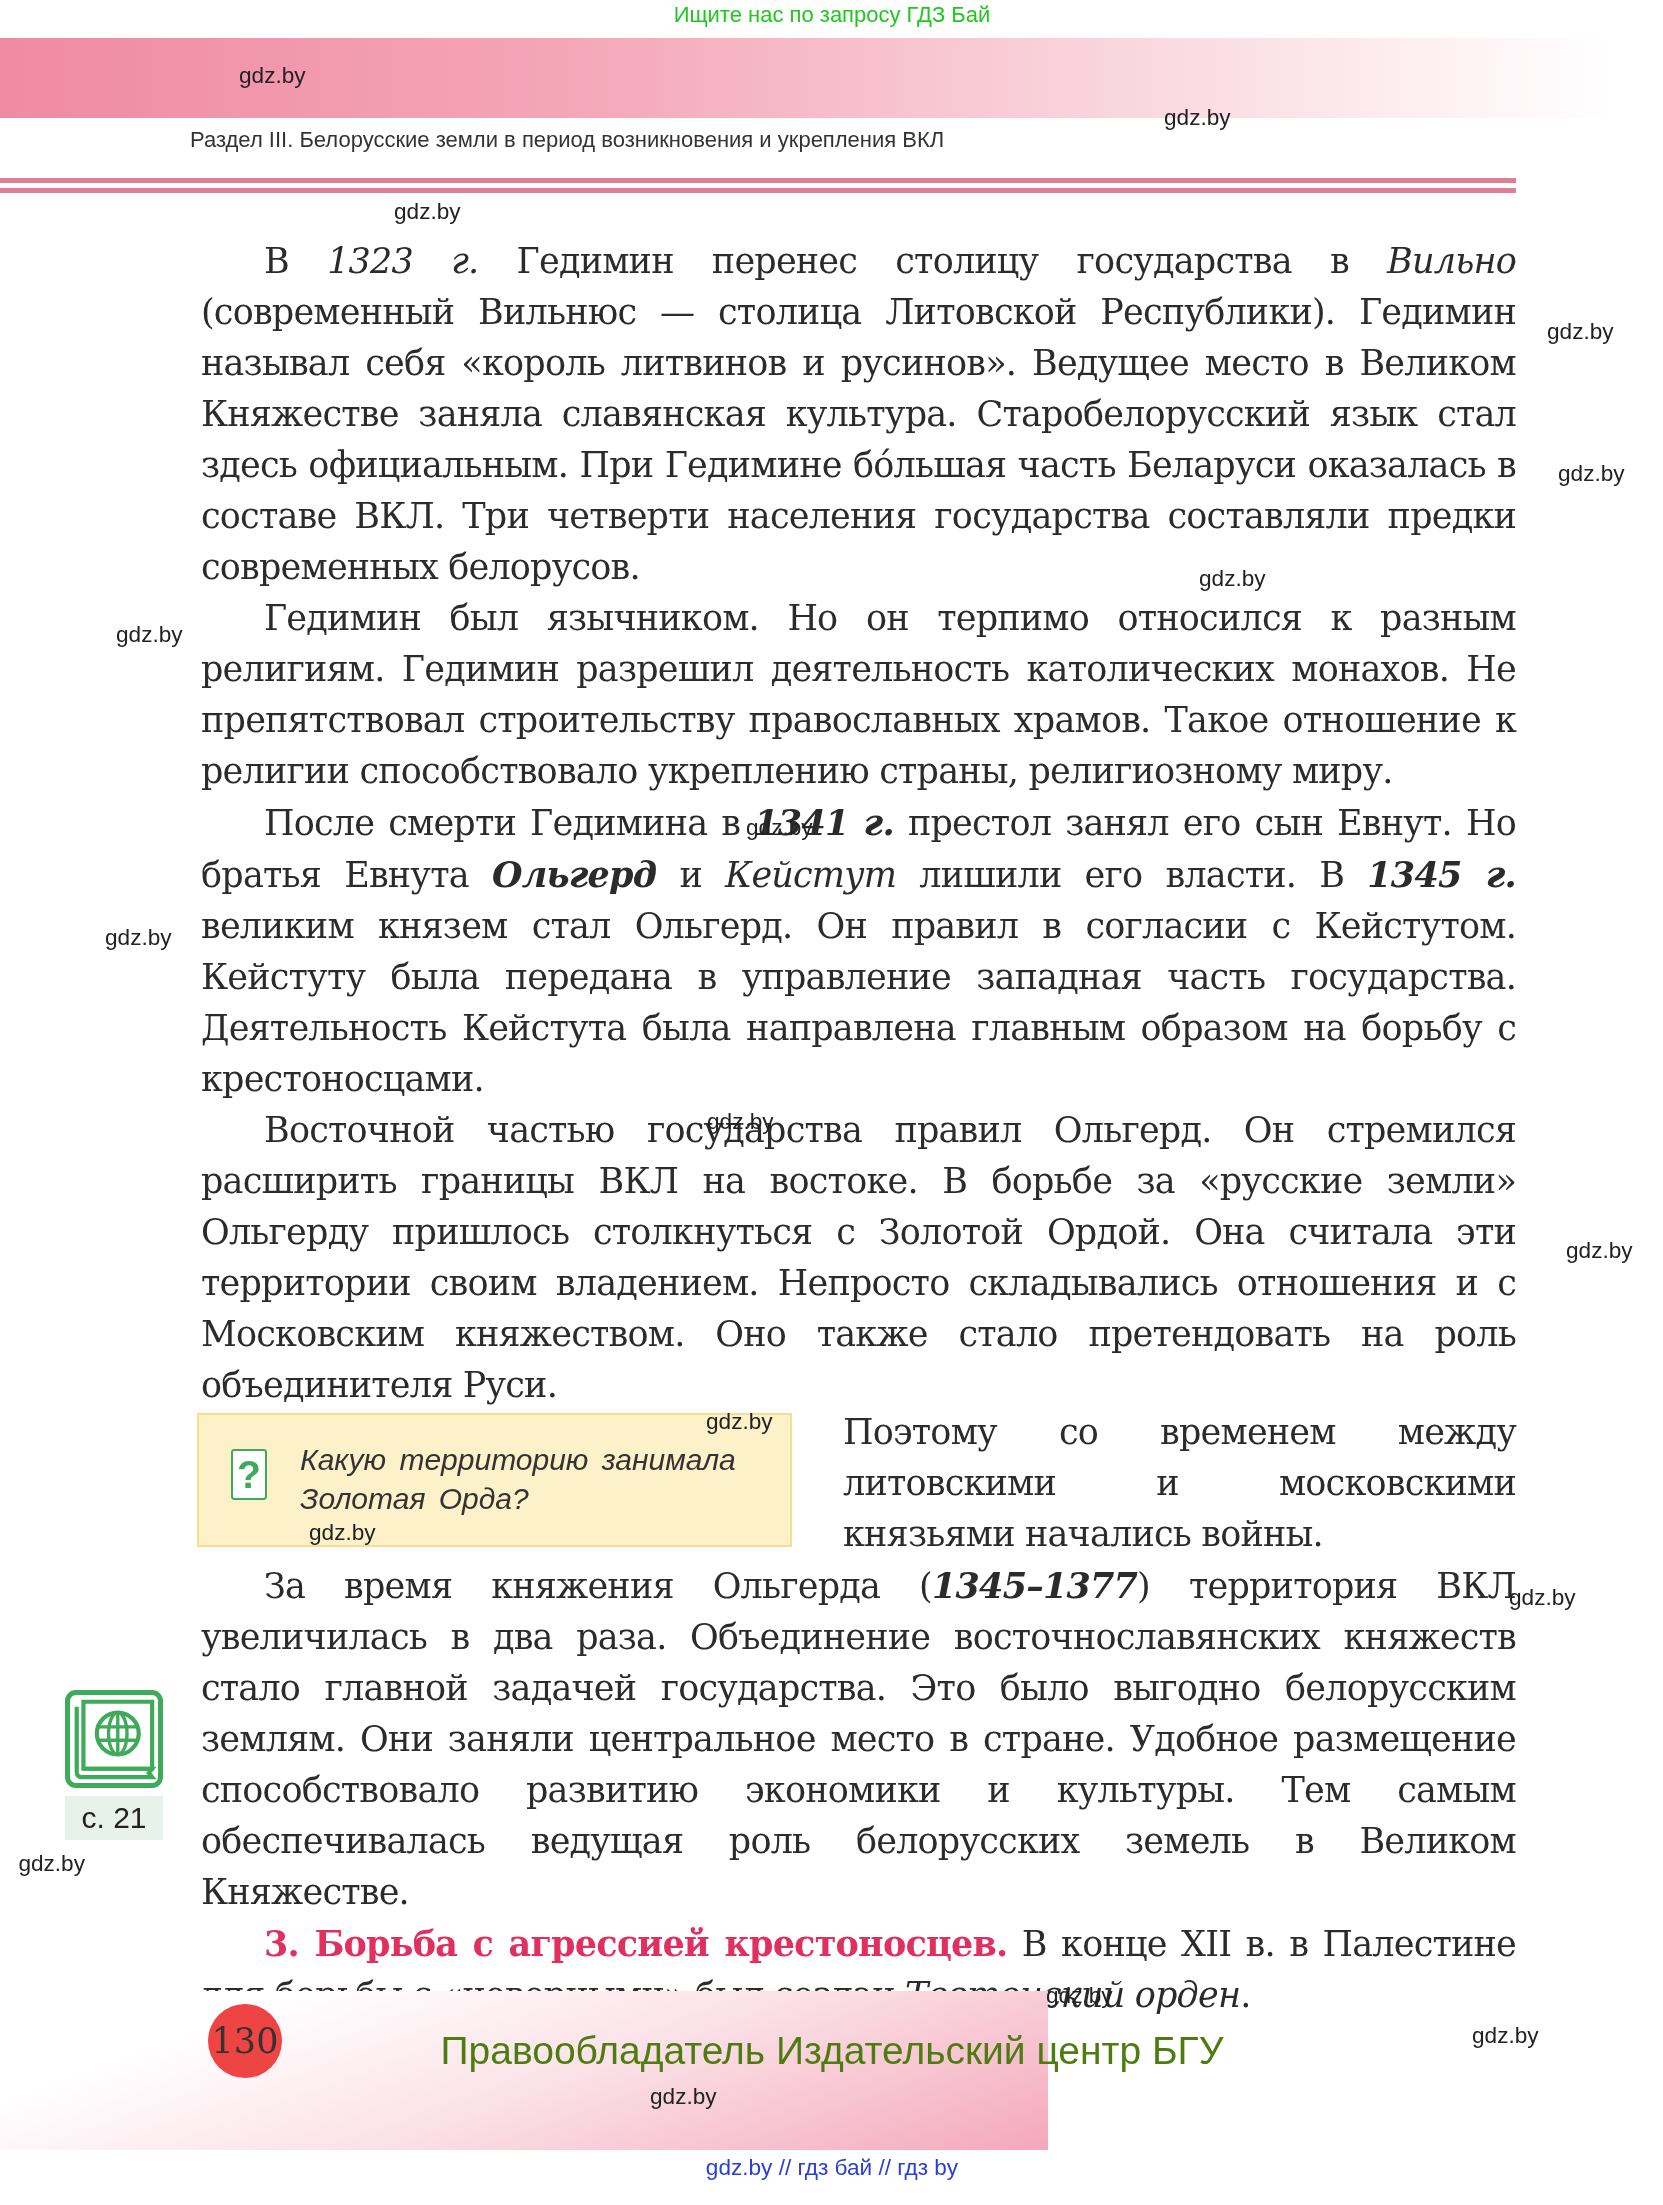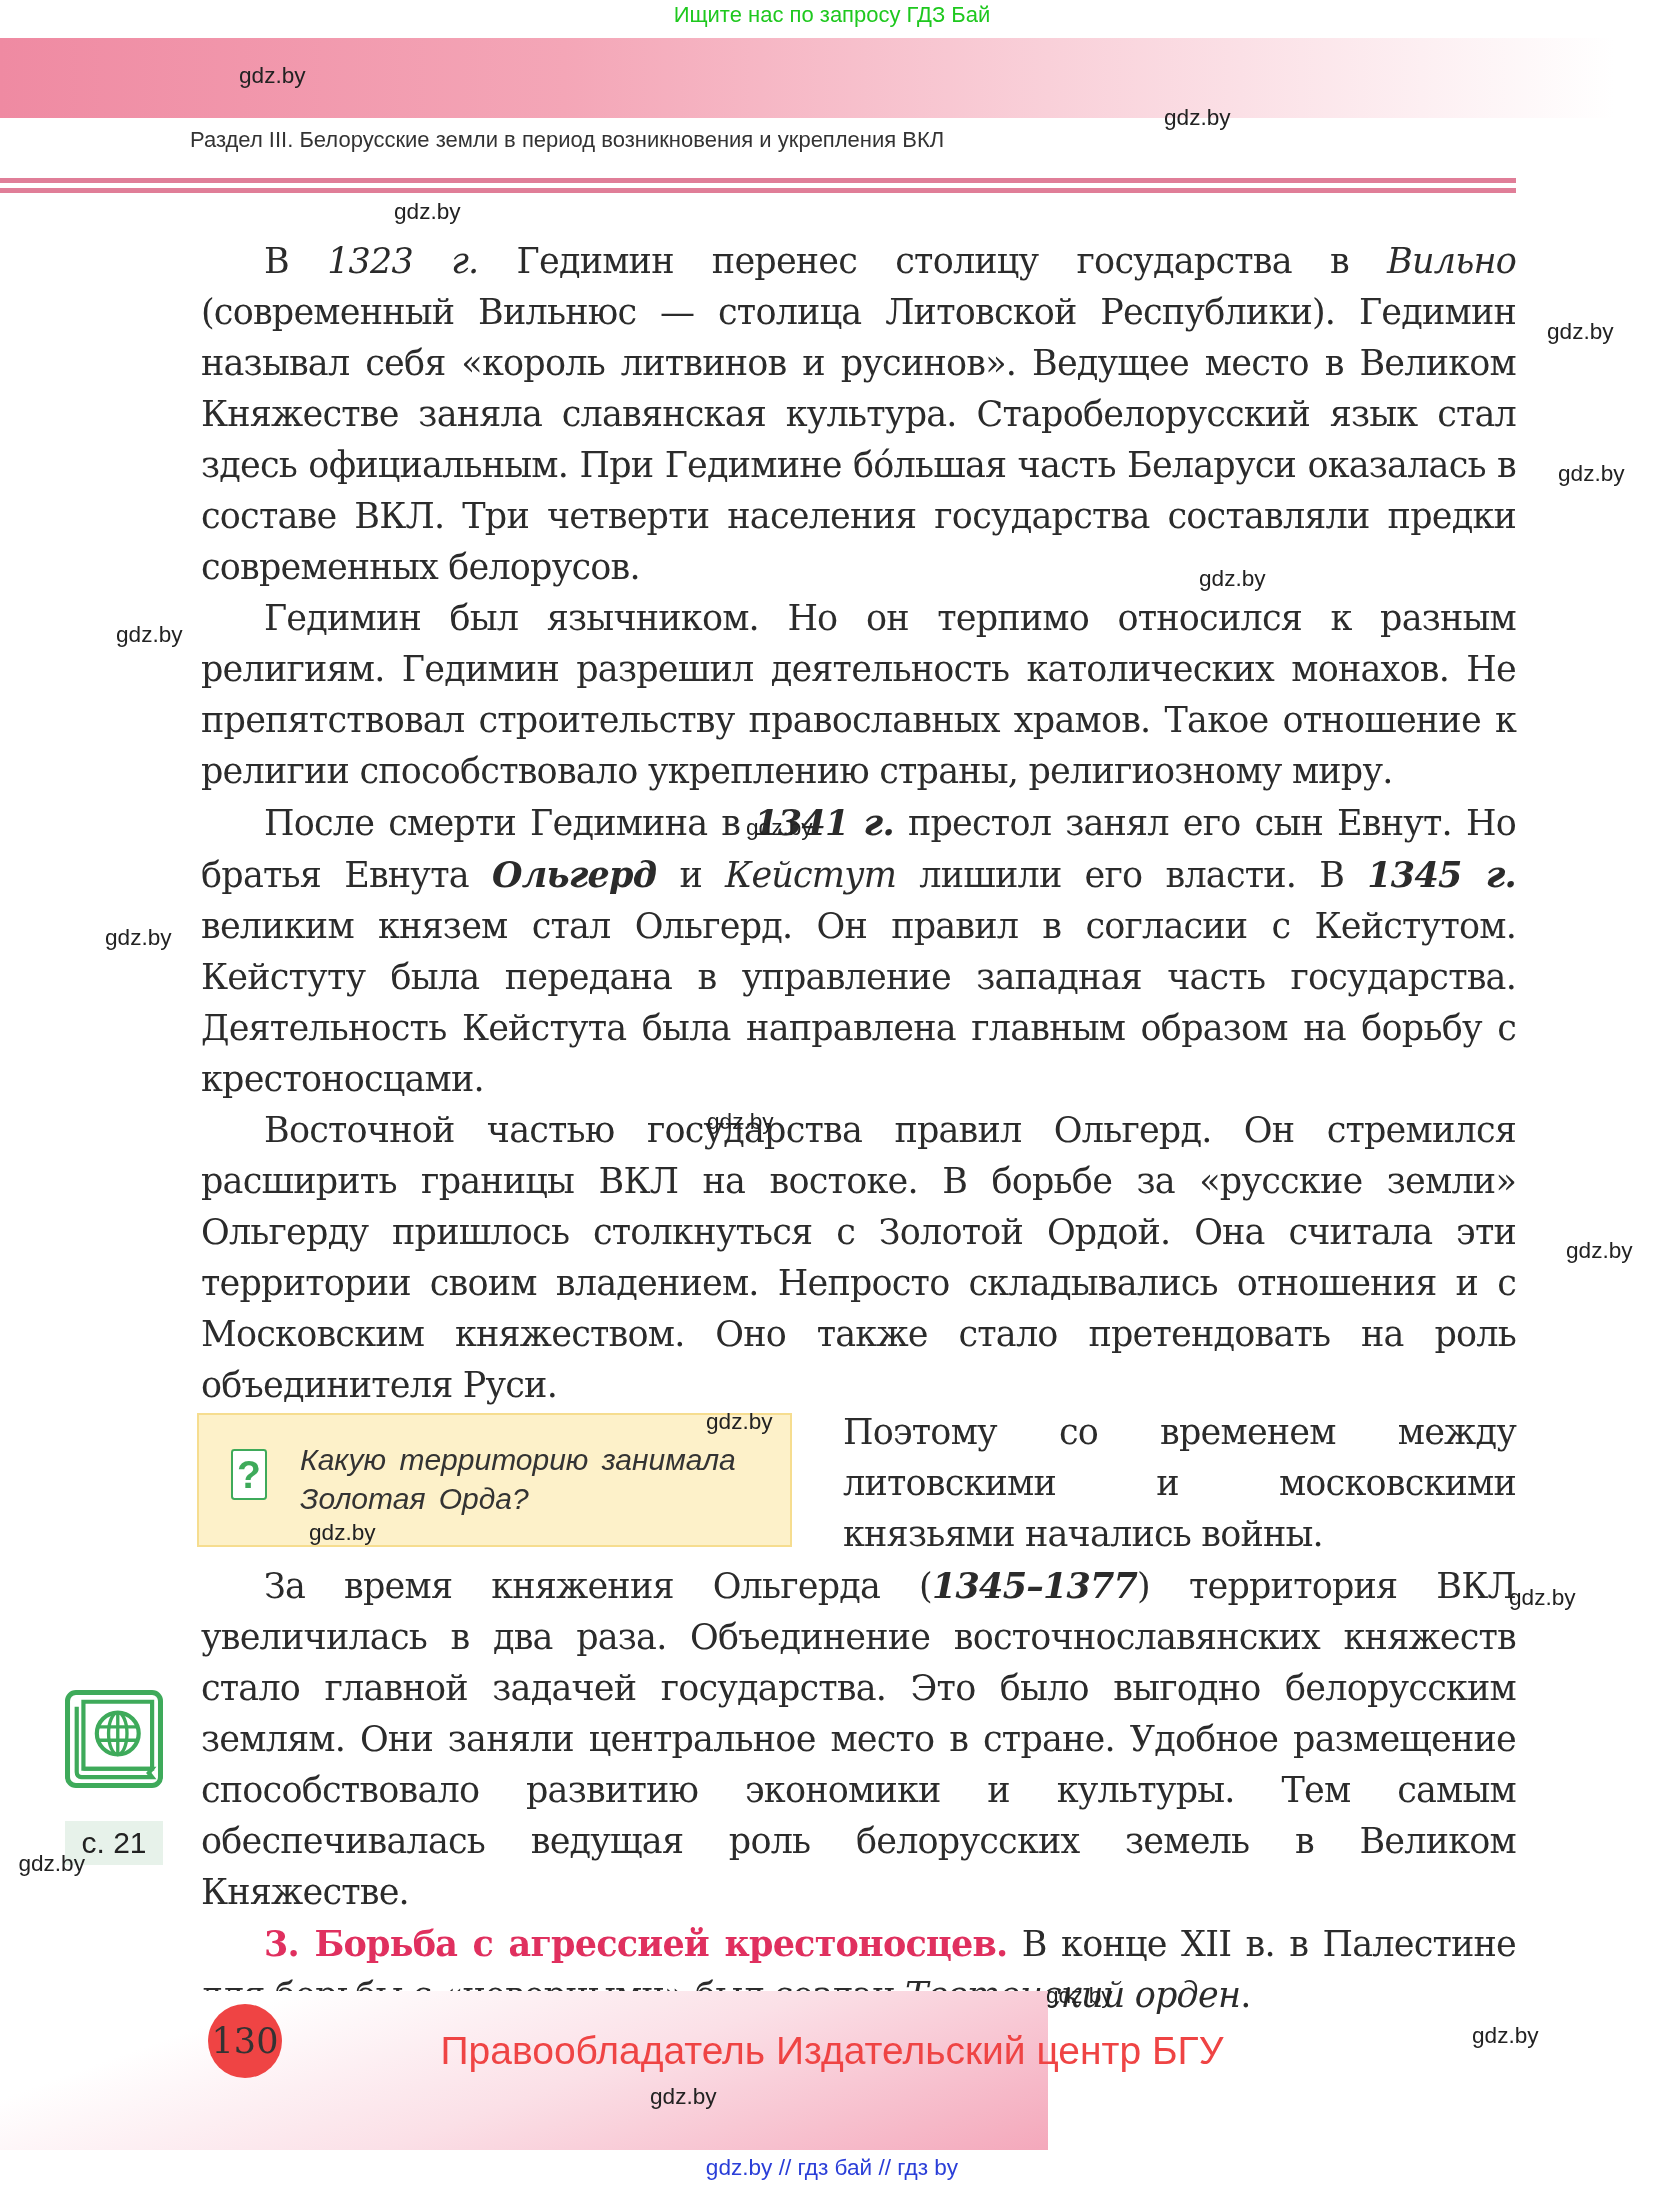--- a/index.html
+++ b/index.html
@@ -19,27 +19,27 @@
   .it { font-style:italic; }
   .bi { font-style:italic; font-weight:bold; }
   .section-head { color:#e0305f; font-weight:bold;margin-top:17px; }
   .qbox { top:1413px; left:197px; width:595px; height:134px; background:#fdf1c9; border:2.5px solid #f6dd8f; box-sizing:border-box; }
   .qicon { top:34px; left:32px; width:32px; height:47px; border:2.5px solid #3eaa5a; border-radius:3.4px; background:#fff;
            color:#3eaa5a; font-family:"Liberation Sans", sans-serif; font-weight:bold; font-size:39px; line-height:47px; text-align:center; }
   .qtext { top:25px; left:101px; width:470px; font-family:"Liberation Sans", sans-serif; font-style:italic; font-size:30px; line-height:39px; color:#333; word-spacing:5px; }
   .wrap-text { left:843px; width:673px; font-size:35px; line-height:51px; letter-spacing:-0.8px; text-align:justify; }
   .book-icon { top:1690px; left:65px; width:98px; height:98px; }
   .page-ref { top:1796px; left:65px; width:98px; height:44px; background:#e7f2ea; font-family:"Liberation Sans", sans-serif;
-              font-size:30px; line-height:44px; text-align:center; color:#222;margin-top:25px; }
+              font-size:30px; line-height:44px; text-align:center; color:#222; }
   .footer-band { top:1991px; left:0; width:1048px; height:159px;
                  background:linear-gradient(160deg,#ffffff 20%,#fbe0e7 55%,#f4a8bb 100%); }
   .page-num { top:2004px; left:208px; width:74px; height:74px; border-radius:50%; background:#ef4444;
               font-size:35px; line-height:74px; text-align:center; color:#333; }
   .copyright { top:2029px; left:0; width:1664px; padding-left:0; text-align:center; font-family:"Liberation Sans", sans-serif;
-               font-size:39px; color:#ef4444; }
+               font-size:39px; color:#4d7c0f; }
   .bottom-links { top:2155px; left:0; width:1664px; text-align:center; font-family:"Liberation Sans", sans-serif; font-size:22.6px; color:#2a3ed8; }
 </style>
 </head>
 <body>
 
 <div class="abs top-promo">Ищите нас по запросу ГДЗ Бай</div>
 
 <div class="abs banner"></div>
 
 <div class="abs header-title">Раздел III. Белорусские земли в период возникновения и укрепления ВКЛ</div>

